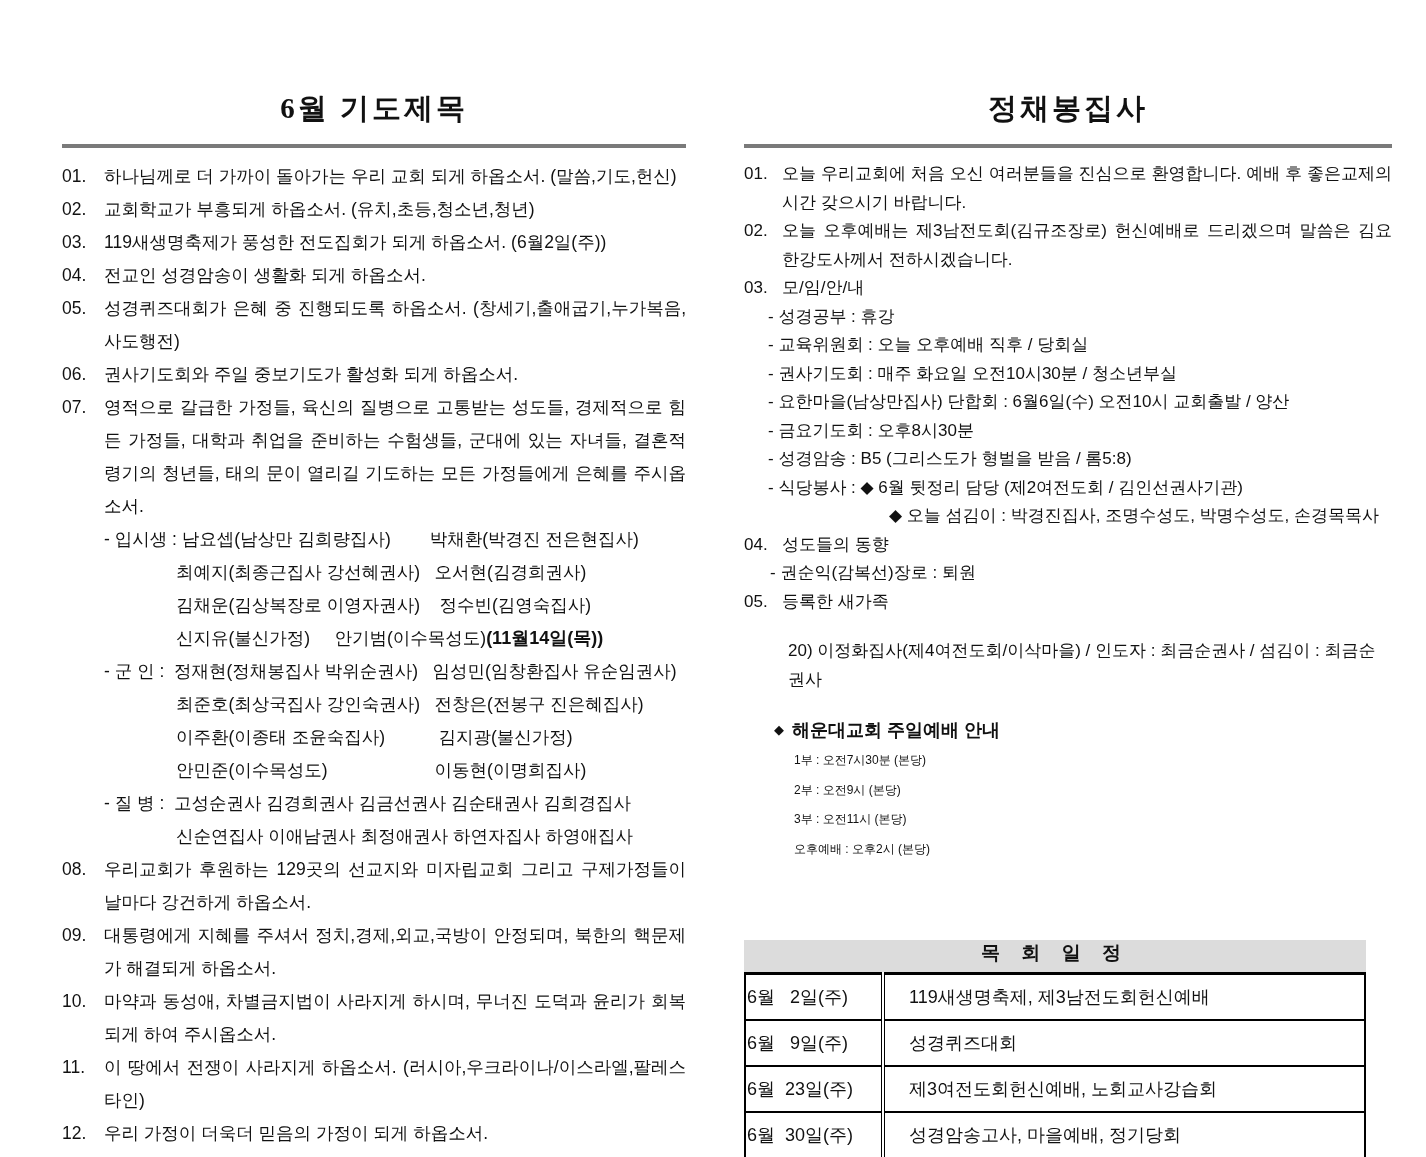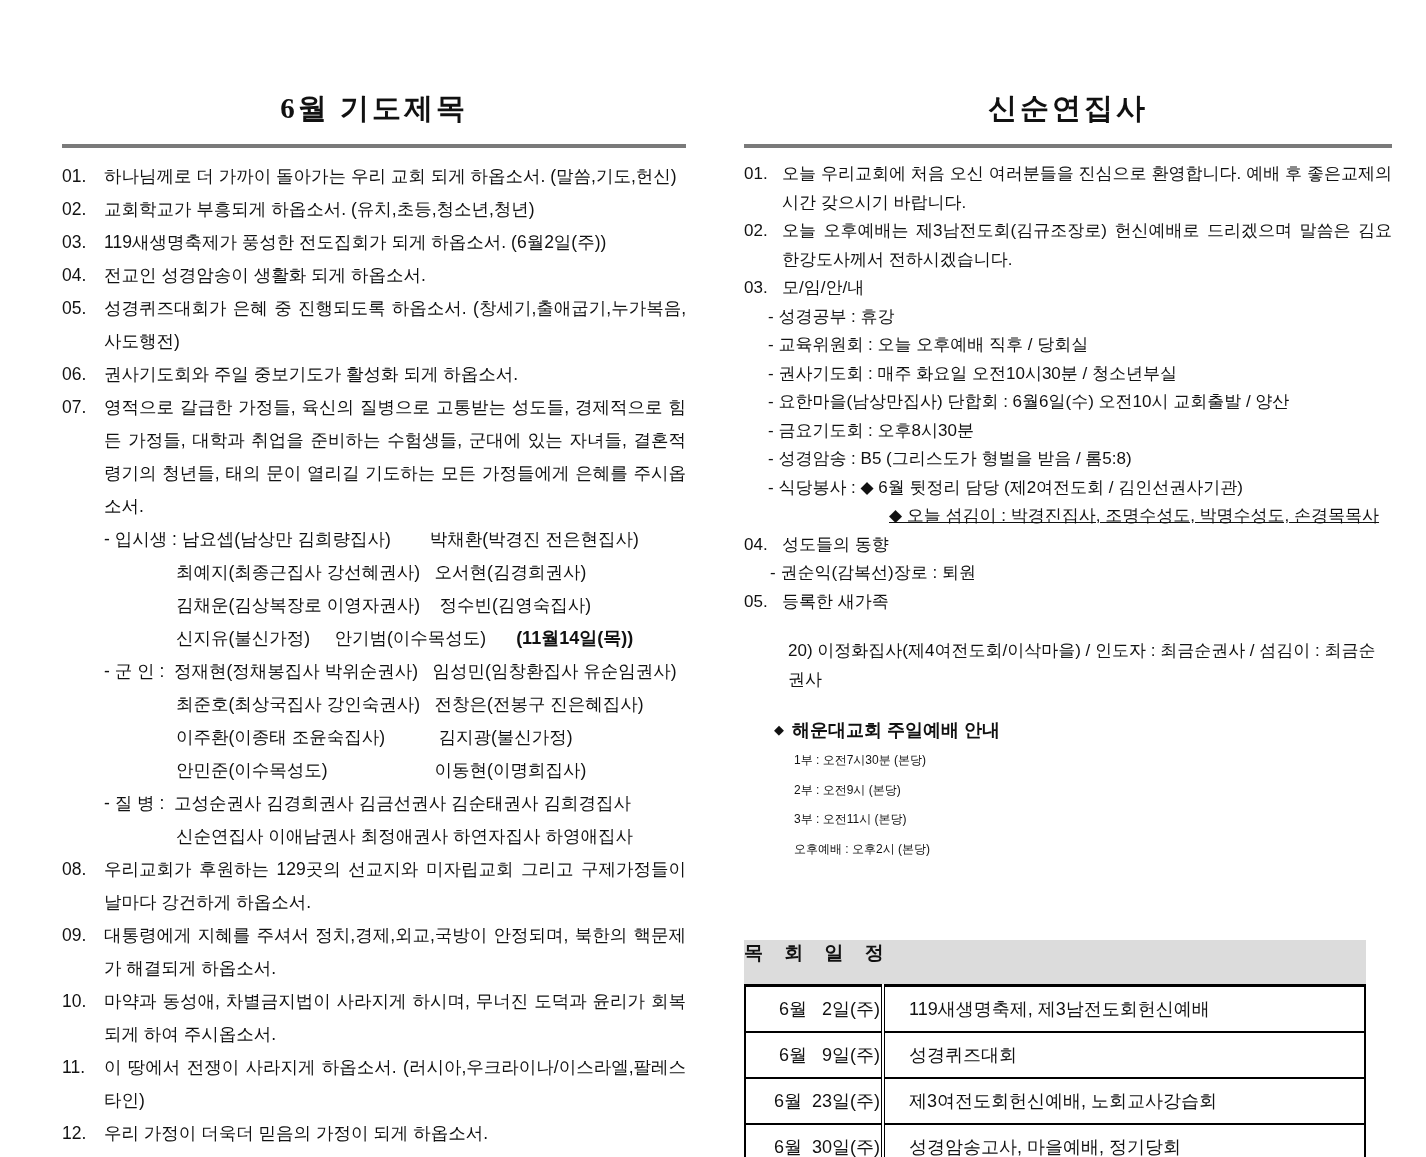--- a/index.html
+++ b/index.html
@@ -18,47 +18,47 @@
     letter-spacing:3px;margin:0 0 16px 0;line-height:40px;
   }
   .rule{height:4px;background:#7a7a7a;margin:0 0 12px 0;}
 
   
   .col-left .item{display:flex;line-height:33px;font-size:17.5px;}
   .col-left .no{flex:0 0 42px;}
   .col-left .txt{flex:1;text-align:justify;}
   .sub1{padding-left:42px;line-height:33px;font-size:17.5px;white-space:pre-wrap;}
   .sub2{padding-left:114px;line-height:33px;font-size:17.5px;white-space:pre-wrap;}
-  .bold-note{font-weight:bold;margin-left:30px;font-size:18px;}
+  .bold-note{font-weight:bold;font-size:18px;}
 
   
   .col-right .item{display:flex;line-height:28.5px;font-size:17px;}
   .col-right .no{flex:0 0 38px;}
   .col-right .txt{flex:1;text-align:justify;}
   .meet{padding-left:24px;line-height:28.5px;font-size:17px;white-space:pre-wrap;}
-  .meet-cont{padding-left:145px;line-height:28.5px;font-size:17px;white-space:pre-wrap;text-decoration:underline;}
+  .meet-cont{padding-left:145px;line-height:28.5px;font-size:17px;white-space:pre-wrap;}
   .subnote{padding-left:26px;line-height:28.5px;font-size:17px;white-space:pre-wrap;}
   .subnote2{padding-left:44px;line-height:28.5px;font-size:17px;white-space:pre-wrap;margin-top:21px;}
 
   .worship{margin-top:20px;}
   .worship-heading{font-weight:bold;font-size:18px;line-height:32px;padding-left:30px;}
   .worship-heading .bullet{font-size:13px;vertical-align:2px;margin-right:8px;}
   .wline{padding-left:50px;line-height:29.5px;font-size:12px;}
 
   
   .schedule{margin-top:76px;width:622px;}
   .sched-header{
-    background:#dcdcdc;font-weight:bold;
-    font-size:19px;letter-spacing:8px;height:44px;line-height:26px;
+    background:#dcdcdc;text-align:center;font-weight:bold;
+    font-size:19px;letter-spacing:8px;height:32px;line-height:26px;
   }
   .sched-table{border-collapse:collapse;width:100%;table-layout:fixed;}
   .sched-table{border:2px solid #000;border-top:3px solid #000;}
   .sched-table td{border-bottom:2px solid #000;font-size:18px;height:42px;}
   .sched-table tr:last-child td{border-bottom:none;}
-  .td-date{width:133px;text-align:right;white-space:pre;border-right:4px double #000;}
+  .td-date{width:133px;text-align:left;white-space:pre;border-right:4px double #000;}
   .td-event{padding-left:24px;}
 </style>
 </head>
 <body>
 
 <div class="column col-left">
   <h1 class="page-title">6월 기도제목</h1>
   <div class="rule"></div>
 
   <div class="item">
@@ -119,21 +119,21 @@
     <span class="no">11.</span>
     <span class="txt">이 땅에서 전쟁이 사라지게 하옵소서. (러시아,우크라이나/이스라엘,팔레스타인)</span>
   </div>
   <div class="item">
     <span class="no">12.</span>
     <span class="txt">우리 가정이 더욱더 믿음의 가정이 되게 하옵소서.</span>
   </div>
 </div>
 
 <div class="column col-right">
-  <h1 class="page-title">신순연집사</h1>
+  <h1 class="page-title">정채봉집사</h1>
   <div class="rule"></div>
 
   <div class="item">
     <span class="no">01.</span>
     <span class="txt">오늘 우리교회에 처음 오신 여러분들을 진심으로 환영합니다. 예배 후 좋은교제의 시간 갖으시기 바랍니다.</span>
   </div>
   <div class="item">
     <span class="no">02.</span>
     <span class="txt">오늘 오후예배는 제3남전도회(김규조장로) 헌신예배로 드리겠으며 말씀은 김요한강도사께서 전하시겠습니다.</span>
   </div>

